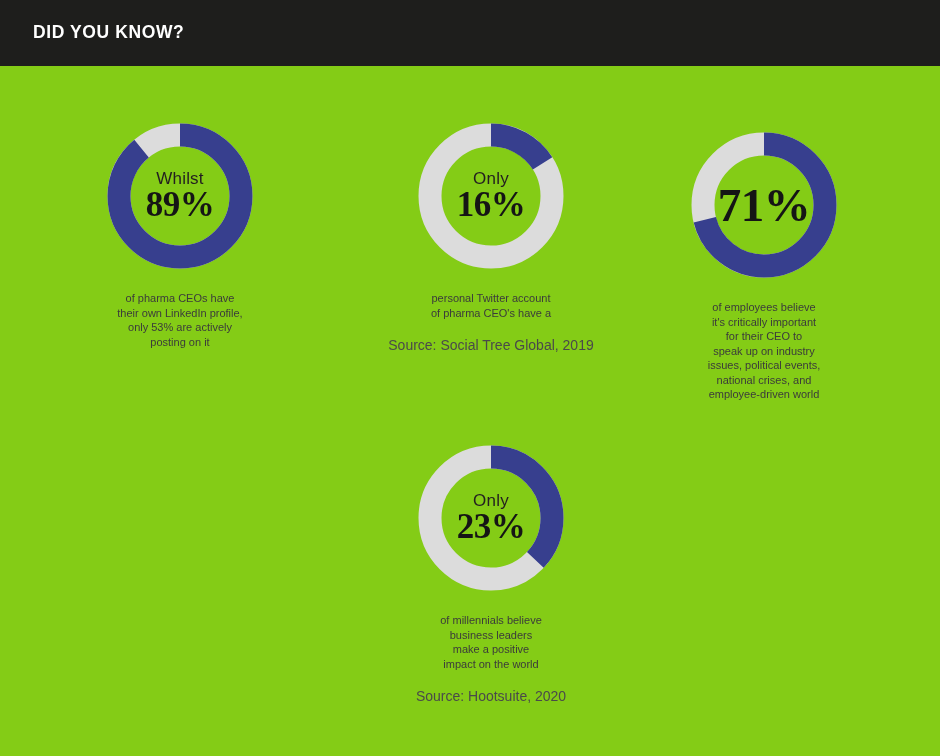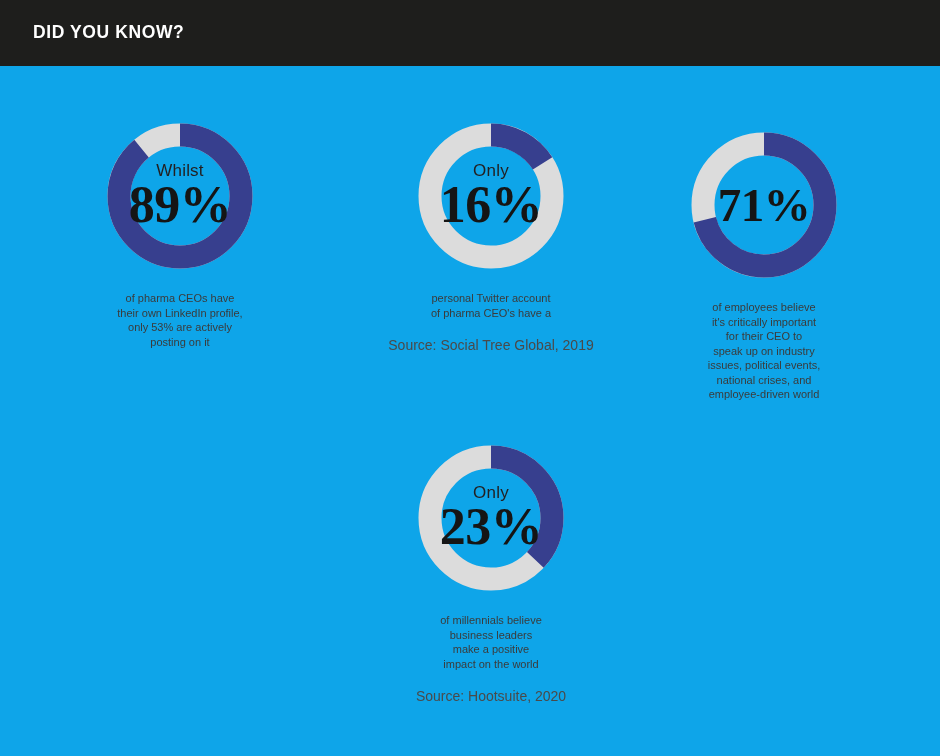--- a/index.html
+++ b/index.html
@@ -9,21 +9,21 @@
     height: 756px;
     background: #ffffff;
     font-family: "Liberation Sans", sans-serif;
     overflow: hidden;
   }
 
   #page {
     position: relative;
     width: 940px;
     height: 756px;
-    background: #0ea5e9;
+    background: #84cc16;
   }
 
   
   .header-bar {
     position: absolute;
     left: 0;
     top: 0;
     width: 940px;
     height: 66px;
     background: #1e1e1c;
@@ -70,21 +70,21 @@
     font-family: "Liberation Sans", sans-serif;
     font-size: 17px;
     font-weight: 300;
     color: #231f20;
     margin-bottom: 1px;
     letter-spacing: 0.2px;
   }
   .donut-prefix:empty { display: none; }
   .donut-value {
     font-family: "Liberation Serif", serif;
-    font-size: 52px;
+    font-size: 35px;
     font-weight: bold;
     color: #151515;
     letter-spacing: -0.5px;
     line-height: 0.95;
   }
   .donut-wrap.no-prefix .donut-value { font-size: 47px; }
 
   .caption {
     margin-top: 22px;
     font-family: "Liberation Sans", sans-serif;

